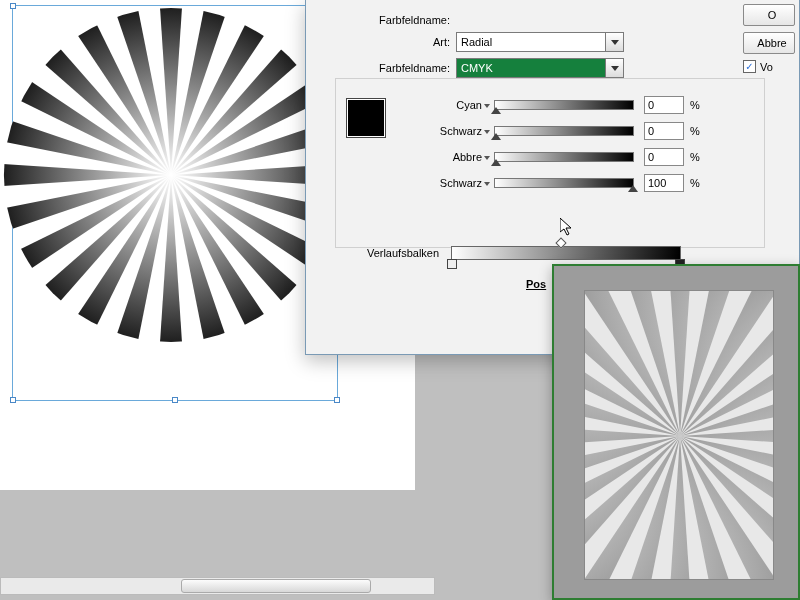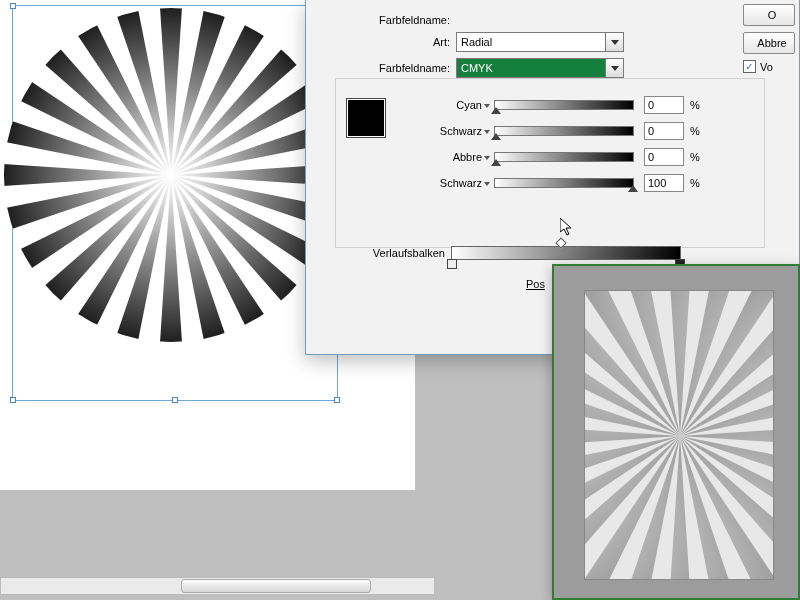--- a/index.html
+++ b/index.html
@@ -37,27 +37,27 @@
 .sliders { position:absolute; left: 92px; top: 92px; }
 .srow { display:flex; align-items:center; height: 26px; }
 .srow .slbl { width: 56px; text-align:right; padding-right:4px;margin-left:40px; }
 .sbar { position:relative; width: 140px; height: 10px; border:1px solid #777; background: linear-gradient(to right,#fff,#000); } 
 .sptr { position:absolute; top:6px; left:-4px; width:0;height:0;border-left:5px solid transparent;border-right:5px solid transparent;border-bottom:7px solid #444; }
 .sptr.end { left: auto; right:-5px; }
 .svfield { width: 40px; height:18px; background:#fff; border:1px solid #888; text-align:left; padding:1px 3px; margin-left:10px; }
 .spc { margin-left:6px; }
 
 .grad-row { position:absolute; left: 55px; top: 246px; display:flex; align-items:center; }
-.grad-lbl { width: 90px; text-align:right; padding-right:6px; }
+.grad-lbl { width: 90px; text-align:center; padding-right:6px; }
 .grad-bar { position:relative; width: 230px; height: 14px; border:1px solid #666; background: linear-gradient(to right,#fff 0%, #000 100%); }
 .grad-stop-top { position:absolute; top:-8px; width:8px; height:8px; background:#fff; border:1px solid #555; transform: rotate(45deg); }
 .grad-stop-bot { position:absolute; bottom:-10px; width:10px; height:10px; background:#888; border:1px solid #444; }
 
 .link-row { position:absolute; left: 220px; top: 278px; }
-.link-row a { color:#000; text-decoration: underline; padding-right: 22px;}
+.link-row a { color:#000; text-decoration: underline; padding-right: 22px; font-weight: bold;}
 
 
 .btncol { position:absolute; right: 4px; top: 4px; width: 52px; }
 .wbtn { height: 22px; background: linear-gradient(#fff,#e6e6e6); border:1px solid #8a8a8a; border-radius:2px; margin-bottom:6px; display:flex; align-items:center; justify-content:center; overflow:hidden; padding-left:6px;}
 .chk { display:flex; align-items:center; gap:4px; margin-top:4px; }
 .chk .box { width:13px; height:13px; background:#fff; border:1px solid #666; display:flex;align-items:center;justify-content:center; color:#2d6fd8; font-size:10px; line-height:1; }
 
 
 .cursor { position:absolute; left: 560px; top: 218px; font-size:18px; color:#000; pointer-events:none; }
 

